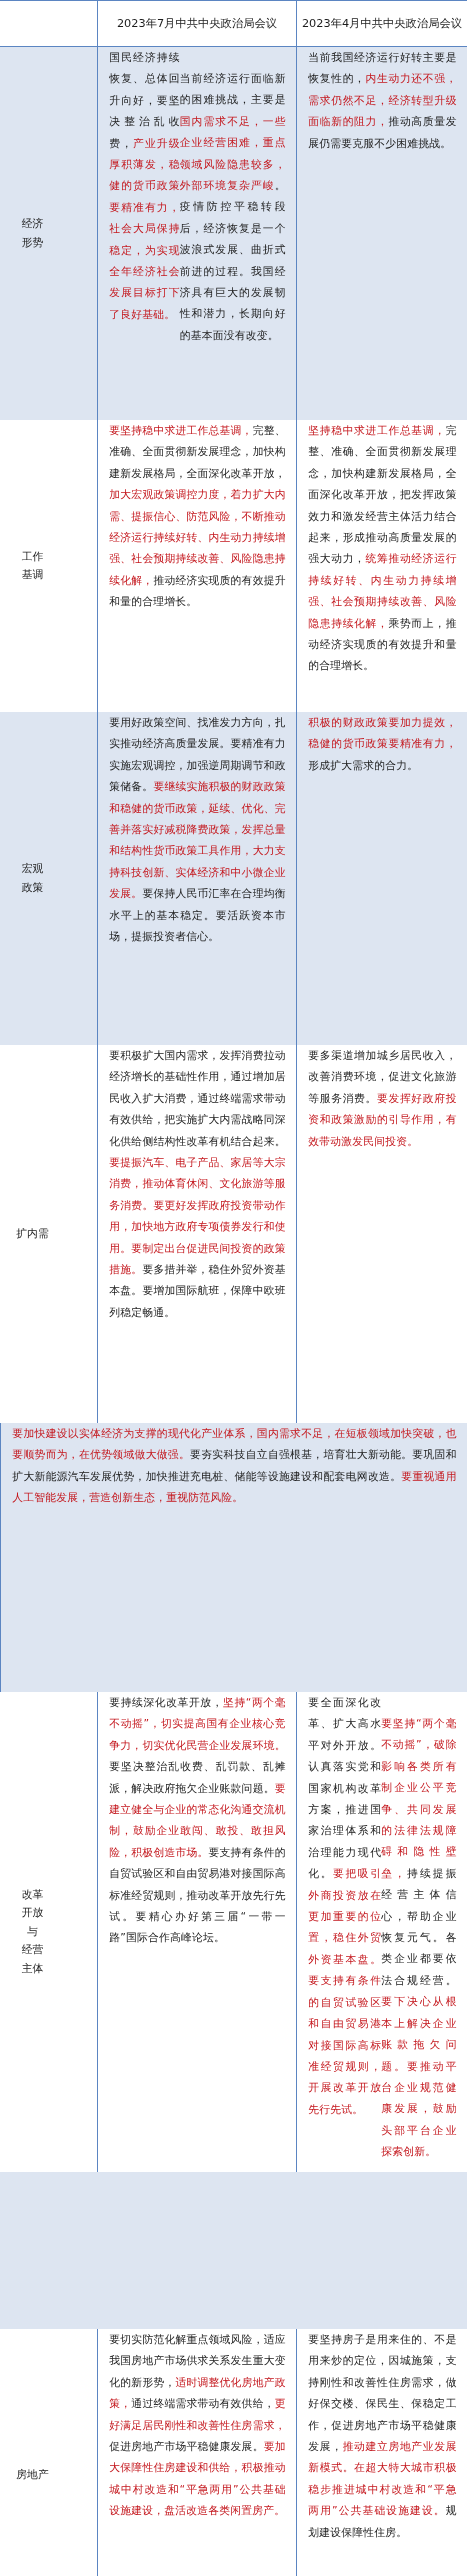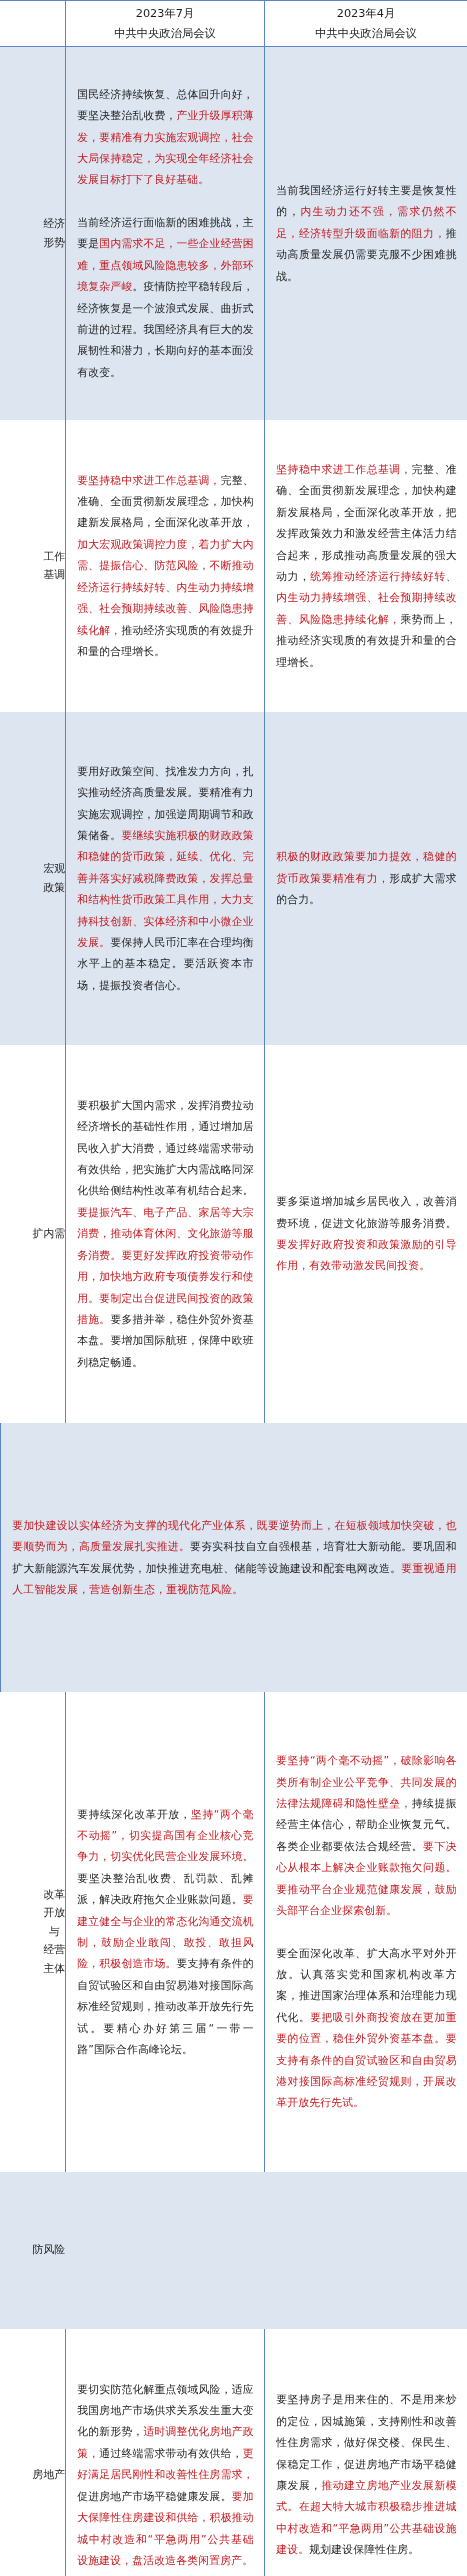--- a/index.html
+++ b/index.html
@@ -2,23 +2,23 @@
 <html style="font-size:8.2px"><head>
 <meta charset="utf-8">
 <style>
   html, body { margin: 0; padding: 0; background: #ffffff; }
   body { width: 467px; font-family: "DejaVu Sans", "Liberation Sans", sans-serif; color: #1c1c1c; }
   .table { width: 467px; border-top: 1.5px solid #5b85c2; position: relative; }
   .row { display: flex; position: relative; }
   .row.alt { background: #dde5f1; }
   .row.plain { background: #ffffff; }
   .hdr { height: 45px; background: #ffffff; border-bottom: 1.5px solid #5b85c2; }
-  .c0 { width: 65px; flex: 0 0 65px; display: flex; align-items: center; justify-content: flex-end; text-align: center; font-size: 10.8px; line-height: 18.5px; }
-  .c1 { width: 199px; flex: 0 0 199px; border-left: 1.5px solid #5b85c2; box-sizing: border-box; display: flex; flex-direction: column; justify-content: center; padding: 0 10.3px 0 11.3px; }
-  .c2 { flex: 1 1 auto; border-left: 1.5px solid #5b85c2; box-sizing: border-box; display: flex; flex-direction: column; justify-content: center; padding: 0 10.3px 0 11.3px; }
+  .c0 { width: 65px; flex: 0 0 65px; display: flex; align-items: center; justify-content: center; text-align: center; font-size: 10.8px; line-height: 18.5px; }
+  .c1 { width: 199px; flex: 0 0 199px; border-left: 1.5px solid #5b85c2; box-sizing: border-box; display: flex; flex-direction: row; justify-content: center; padding: 0 10.3px 0 11.3px; margin-left: 32px; }
+  .c2 { flex: 1 1 auto; border-left: 1.5px solid #5b85c2; box-sizing: border-box; display: flex; flex-direction: row; justify-content: center; padding: 0 10.3px 0 11.3px; }
   .hdr .c1, .hdr .c2 { align-items: center; padding: 0; }
   .hdr-line { font-size: 11.3px; line-height: 19.6px; text-align: center; }
   .para { font-size: 10.8px; line-height: 21.4px; text-align: justify; letter-spacing: 0.2px; }
   .para + .para { margin-top: 21px; }
   .r { color: #c4161c; }
   .k { color: #1c1c1c; }
   .cat-line { display: block; }
 </style>
 </head>
 <body>
@@ -37,21 +37,21 @@
   </div>
   <div id="body-rows">
       <div class="row alt" style="height: 373px;">
         <div class="c0">
           <div>
             <span class="cat-line">经济</span>
             <span class="cat-line">形势</span>
           </div>
         </div>
         <div class="c1">
-          <div class="para"><span class="k">国民经济持续恢复、总体回升向好，要坚决整治乱收费，</span><span class="r">产业升级厚积薄发，要精准有力实施宏观调控，社会大局保持稳定，为实现全年经济社会发展目标打下了良好基础。</span></div>
+          <div class="para"><span class="k">国民经济持续恢复、总体回升向好，要坚决整治乱收费，</span><span class="r">产业升级厚积薄发，稳健的货币政策要精准有力，社会大局保持稳定，为实现全年经济社会发展目标打下了良好基础。</span></div>
           <div class="para"><span class="k">当前经济运行面临新的困难挑战，主要是</span><span class="r">国内需求不足，一些企业经营困难，重点领域风险隐患较多，外部环境复杂严峻</span><span class="k">。疫情防控平稳转段后，经济恢复是一个波浪式发展、曲折式前进的过程。我国经济具有巨大的发展韧性和潜力，长期向好的基本面没有改变。</span></div>
         </div>
         <div class="c2">
           <div class="para"><span class="k">当前我国经济运行好转主要是恢复性的，</span><span class="r">内生动力还不强，需求仍然不足，经济转型升级面临新的阻力，</span><span class="k">推动高质量发展仍需要克服不少困难挑战。</span></div>
         </div>
       </div>
       <div class="row plain" style="height: 292px;">
         <div class="c0">
           <div>
             <span class="cat-line">工作</span>
@@ -87,47 +87,42 @@
         </div>
         <div class="c1">
           <div class="para"><span class="k">要积极扩大国内需求，发挥消费拉动经济增长的基础性作用，通过增加居民收入扩大消费，通过终端需求带动有效供给，把实施扩大内需战略同深化供给侧结构性改革有机结合起来。</span><span class="r">要提振汽车、电子产品、家居等大宗消费，推动体育休闲、文化旅游等服务消费。要更好发挥政府投资带动作用，加快地方政府专项债券发行和使用。要制定出台促进民间投资的政策措施。</span><span class="k">要多措并举，稳住外贸外资基本盘。要增加国际航班，保障中欧班列稳定畅通。</span></div>
         </div>
         <div class="c2">
           <div class="para"><span class="k">要多渠道增加城乡居民收入，改善消费环境，促进文化旅游等服务消费。</span><span class="r">要发挥好政府投资和政策激励的引导作用，有效带动激发民间投资。</span></div>
         </div>
       </div>
       <div class="row alt" style="height: 269px;">
         <div class="c2">
-          <div class="para"><span class="r">要加快建设以实体经济为支撑的现代化产业体系，既要逆势而上，在短板领域加快突破，也要顺势而为，高质量发展扎实推进。</span><span class="k">要夯实科技自立自强根基，培育壮大新动能。要巩固和扩大新能源汽车发展优势，加快推进充电桩、储能等设施建设和配套电网改造。</span><span class="r">要重视通用人工智能发展，营造创新生态，重视防范风险。</span></div>
+          <div class="para"><span class="r">要加快建设以实体经济为支撑的现代化产业体系，国内需求不足，在短板领域加快突破，也要顺势而为，在优势领域做大做强。</span><span class="k">要夯实科技自立自强根基，培育壮大新动能。要巩固和扩大新能源汽车发展优势，加快推进充电桩、储能等设施建设和配套电网改造。</span><span class="r">要重视通用人工智能发展，营造创新生态，重视防范风险。</span></div>
         </div>
       </div>
       <div class="row plain" style="height: 480px;">
         <div class="c0">
           <div>
             <span class="cat-line">改革</span>
             <span class="cat-line">开放</span>
             <span class="cat-line">与</span>
             <span class="cat-line">经营</span>
             <span class="cat-line">主体</span>
           </div>
         </div>
         <div class="c1">
           <div class="para"><span class="k">要持续深化改革开放，</span><span class="r">坚持“两个毫不动摇”，切实提高国有企业核心竞争力，切实优化民营企业发展环境。</span><span class="k">要坚决整治乱收费、乱罚款、乱摊派，解决政府拖欠企业账款问题。</span><span class="r">要建立健全与企业的常态化沟通交流机制，鼓励企业敢闯、敢投、敢担风险，积极创造市场。</span><span class="k">要支持有条件的自贸试验区和自由贸易港对接国际高标准经贸规则，推动改革开放先行先试。要精心办好第三届“一带一路”国际合作高峰论坛。</span></div>
         </div>
         <div class="c2">
+          <div class="para"><span class="k">要全面深化改革、扩大高水平对外开放。认真落实党和国家机构改革方案，推进国家治理体系和治理能力现代化。</span><span class="r">要把吸引外商投资放在更加重要的位置，稳住外贸外资基本盘。要支持有条件的自贸试验区和自由贸易港对接国际高标准经贸规则，开展改革开放先行先试。</span></div>
           <div class="para"><span class="r">要坚持“两个毫不动摇”，破除影响各类所有制企业公平竞争、共同发展的法律法规障碍和隐性壁垒，</span><span class="k">持续提振经营主体信心，帮助企业恢复元气。各类企业都要依法合规经营。</span><span class="r">要下决心从根本上解决企业账款拖欠问题。要推动平台企业规范健康发展，鼓励头部平台企业探索创新。</span></div>
-          <div class="para"><span class="k">要全面深化改革、扩大高水平对外开放。认真落实党和国家机构改革方案，推进国家治理体系和治理能力现代化。</span><span class="r">要把吸引外商投资放在更加重要的位置，稳住外贸外资基本盘。要支持有条件的自贸试验区和自由贸易港对接国际高标准经贸规则，开展改革开放先行先试。</span></div>
         </div>
       </div>
       <div class="row alt" style="height: 157px;">
-        <div class="c0">
-          <div>
-            <span class="cat-line">防风险</span>
-          </div>
-        </div>
       </div>
       <div class="row plain" style="height: 292px;">
         <div class="c0">
           <div>
             <span class="cat-line">房地产</span>
           </div>
         </div>
         <div class="c1">
           <div class="para"><span class="k">要切实防范化解重点领域风险，适应我国房地产市场供求关系发生重大变化的新形势，</span><span class="r">适时调整优化房地产政策，</span><span class="k">通过终端需求带动有效供给，</span><span class="r">更好满足居民刚性和改善性住房需求，</span><span class="k">促进房地产市场平稳健康发展。</span><span class="r">要加大保障性住房建设和供给，积极推动城中村改造和“平急两用”公共基础设施建设，盘活改造各类闲置房产。</span></div>
         </div>

